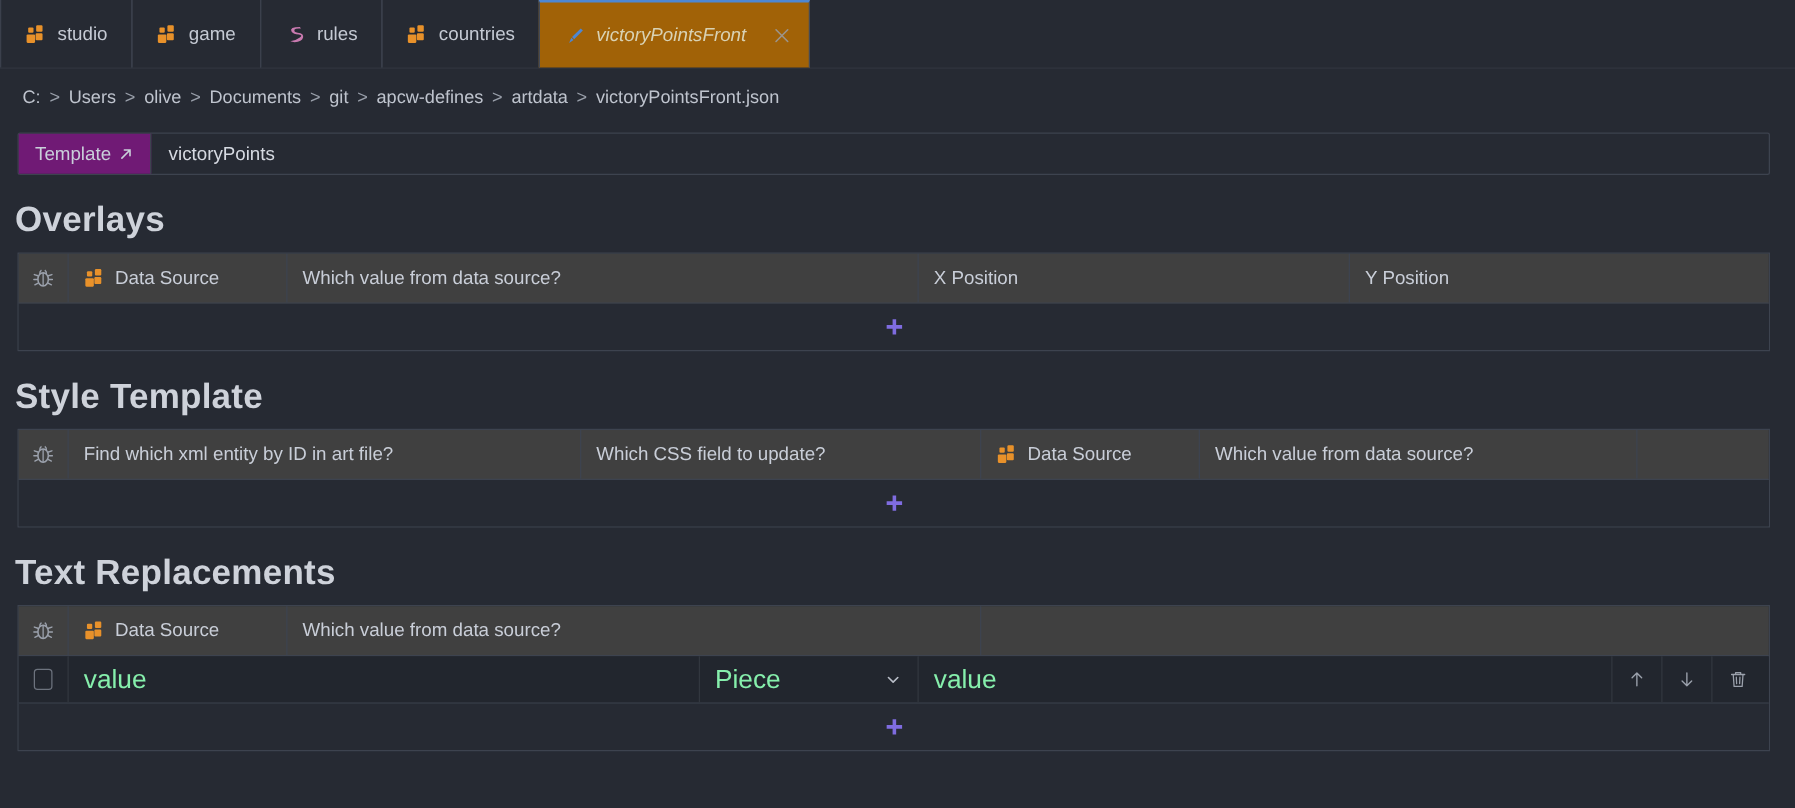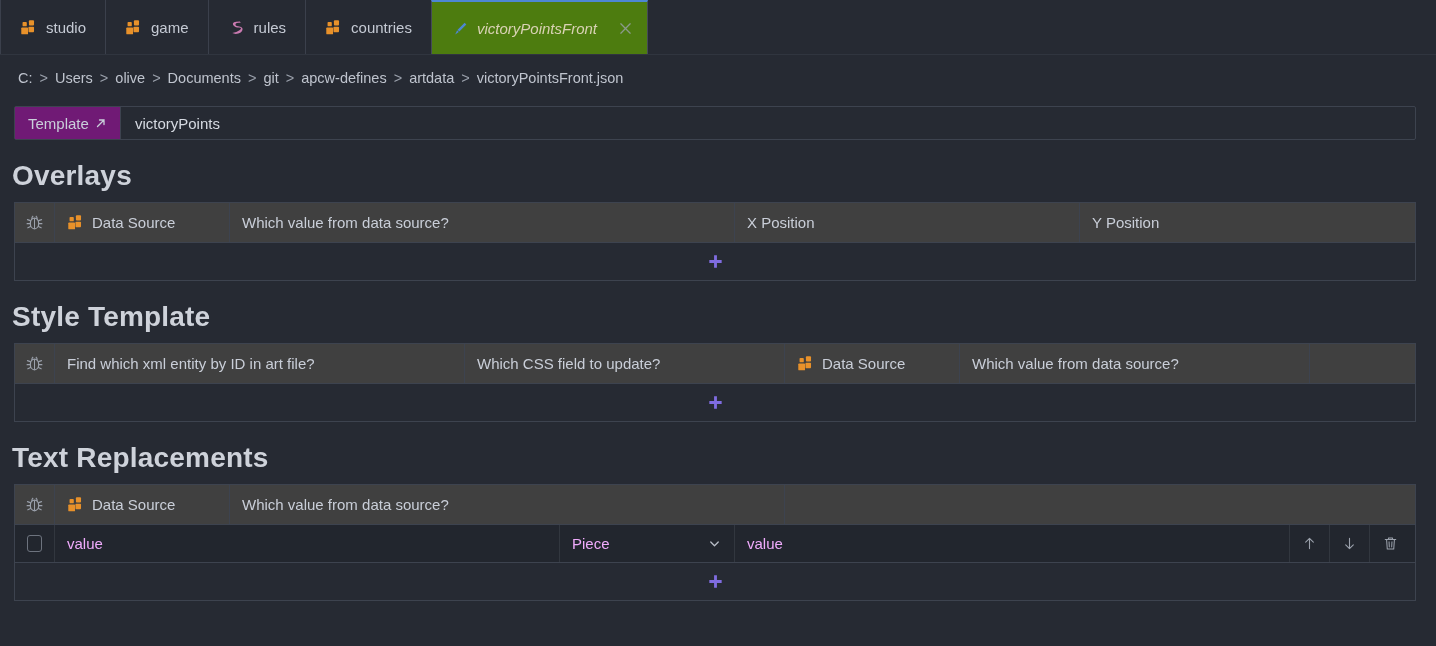--- a/index.html
+++ b/index.html
@@ -27,21 +27,21 @@
     border-left: 1px solid #3b404c;
     border-right: 1px solid #3b404c;
     margin-right: -1px;
     color: #c5cad4;
     font-size: 15px;
     background: transparent;
     cursor: pointer;
     white-space: nowrap;
   }
   .tab.active {
-    background: #4d7c0f;
+    background: #a16207;
     border-top: 2px solid #4d87d4;
     border-left: 1px solid #454b57;
     border-right: 1px solid #454b57;
     color: #d9d2b4;
     font-style: italic;
     padding-right: 13px;
   }
   .tab .ico { width: 17px; height: 17px; display: block; flex: 0 0 auto; }
   .tab-close {
     margin-left: 11px;
@@ -128,22 +128,22 @@
   .trow {
     display: flex;
     height: 38px;
     border-bottom: 1px solid #3d434f;
     background: #22262e;
   }
   .td {
     display: flex; align-items: center;
     padding: 0 12px;
     border-right: 1px solid #32373f;
-    font-size: 15px;
-    color: #f0abfc;
+    font-size: 21px;
+    color: #86efac;
     white-space: nowrap;
     overflow: hidden;
   }
   .td.checkcol { width: 40px; flex: 0 0 40px; padding: 0; justify-content: center; }
   .td.actioncol {
     width: 40px; flex: 0 0 40px; padding: 0;
     justify-content: center; cursor: pointer;
   }
   .td.actioncol:last-child { border-right: none; }
 

